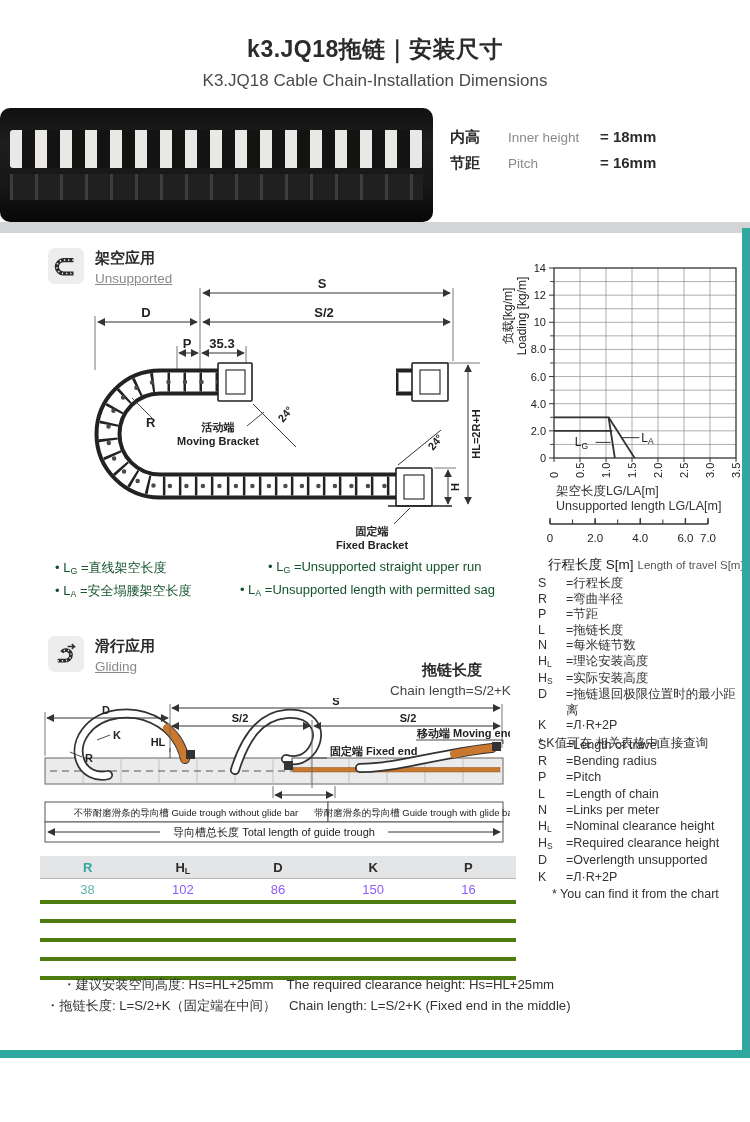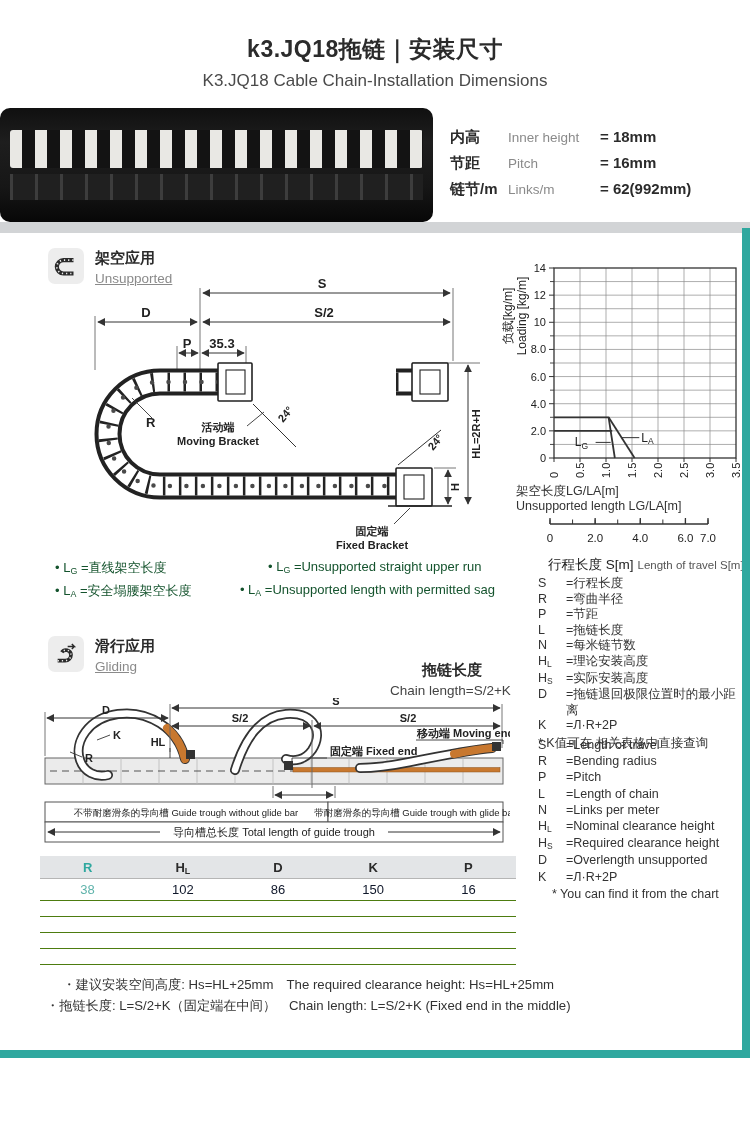--- a/index.html
+++ b/index.html
@@ -28,43 +28,43 @@
   .sec-icon{width:36px;height:36px;border-radius:7px;background:#ededed;display:flex;align-items:center;justify-content:center;}
   .sec-title-cn{font-weight:bold;font-size:15px;}
   .sec-title-en{color:#8a8a8a;font-size:13.5px;margin-top:3px;text-decoration:underline;}
   
   .legend{left:55px;top:559px;width:440px;font-size:13px;color:#14532d;}
   .legend-row{display:flex;margin-bottom:5px;}
   .legend-item{white-space:nowrap;}
   .legend-item.first{width:213px;}
   .sub{font-size:.68em;position:relative;top:.25em;}
   
-  .chart-cap1{left:516px;top:484px;font-size:12.5px;color:#333;line-height:15px;}
+  .chart-cap1{left:556px;top:484px;font-size:12.5px;color:#333;line-height:15px;}
   .chart-cap2{left:548px;top:556px;font-size:13.5px;color:#222;}
   .chart-cap2 .en{font-size:11.5px;color:#555;margin-left:4px;}
   .defs{width:210px;font-size:12.5px;color:#333;}
   .defs-cn{left:538px;top:576px;}
   .defs-en{left:538px;top:737px;}
   .def-row{display:flex;line-height:15.6px;}
   .defs-en .def-row{line-height:16.2px;}
   .def-sym{width:28px;flex:0 0 28px;}
   .def-foot{margin-top:2px;line-height:15.6px;}
   .defs-en .def-foot{padding-left:14px;}
   
   .chainlen{left:390px;top:661px;}
   .chainlen .cn{font-weight:bold;font-size:15px;margin-left:32px;}
   .chainlen .en{font-size:13.5px;color:#444;margin-top:3px;}
   
   .dtable{left:40px;top:856px;width:476px;}
-  .trow{display:flex;border-bottom:1px solid #4d7c0f;}
+  .trow{display:flex;border-bottom:4px solid #4d7c0f;}
   .trow.thead{background:#e3e5e7;border-bottom:1px solid #b5b5b5;}
   .tcell{flex:1;text-align:center;font-size:13px;padding:4px 0;}
   .thead .tcell{font-weight:bold;color:#2b2b2b;padding:4px 0 3px;}
   .thead .tcell.teal{color:var(--accent);}
-  .trow.tdata .tcell{color:#0f172a;padding:3px 0;}
+  .trow.tdata .tcell{color:#8b5cf6;padding:3px 0;}
   .trow.tdata .tcell.teal{color:#5fb3ab;}
   .trow.tempty{height:15px;}
   
   .notes{left:46px;top:974px;font-size:13.2px;color:#333;line-height:21px;text-align:center;}
   .note-en{margin-left:13px;}
   
   .edge-right{right:0;top:228px;width:8px;height:822px;background:var(--accent);}
   .edge-bottom{left:0;top:1050px;width:750px;height:8px;background:var(--accent);}
   
   svg text{font-family:"Liberation Sans","DejaVu Sans",sans-serif;fill:#222;}
@@ -100,25 +100,20 @@
   <div class="abs specs" id="specs">
       <div class="spec-row">
         <span class="spec-cn">内高</span>
         <span class="spec-en">Inner height</span>
         <span class="spec-val">= 18mm</span>
       </div>
       <div class="spec-row">
         <span class="spec-cn">节距</span>
         <span class="spec-en">Pitch</span>
         <span class="spec-val">= 16mm</span>
-      </div>
-      <div class="spec-row">
-        <span class="spec-cn">链节/m</span>
-        <span class="spec-en">Links/m</span>
-        <span class="spec-val">= 62(992mm)</span>
       </div>
     </div>
 
   <div class="abs grayband"></div>
 
   <div class="abs sec-icon" style="left:48px;top:248px">
     <svg width="30" height="30" viewBox="0 0 36 36">
       <path d="M27 11 H15 A8 8 0 0 0 15 27 H27" fill="none" stroke="#2b2b2b" stroke-width="5"></path>
       <path d="M27 11 H15 A8 8 0 0 0 15 27 H27" fill="none" stroke="#ededed" stroke-width="2" stroke-dasharray="1.5 3.5"></path>
     </svg>

